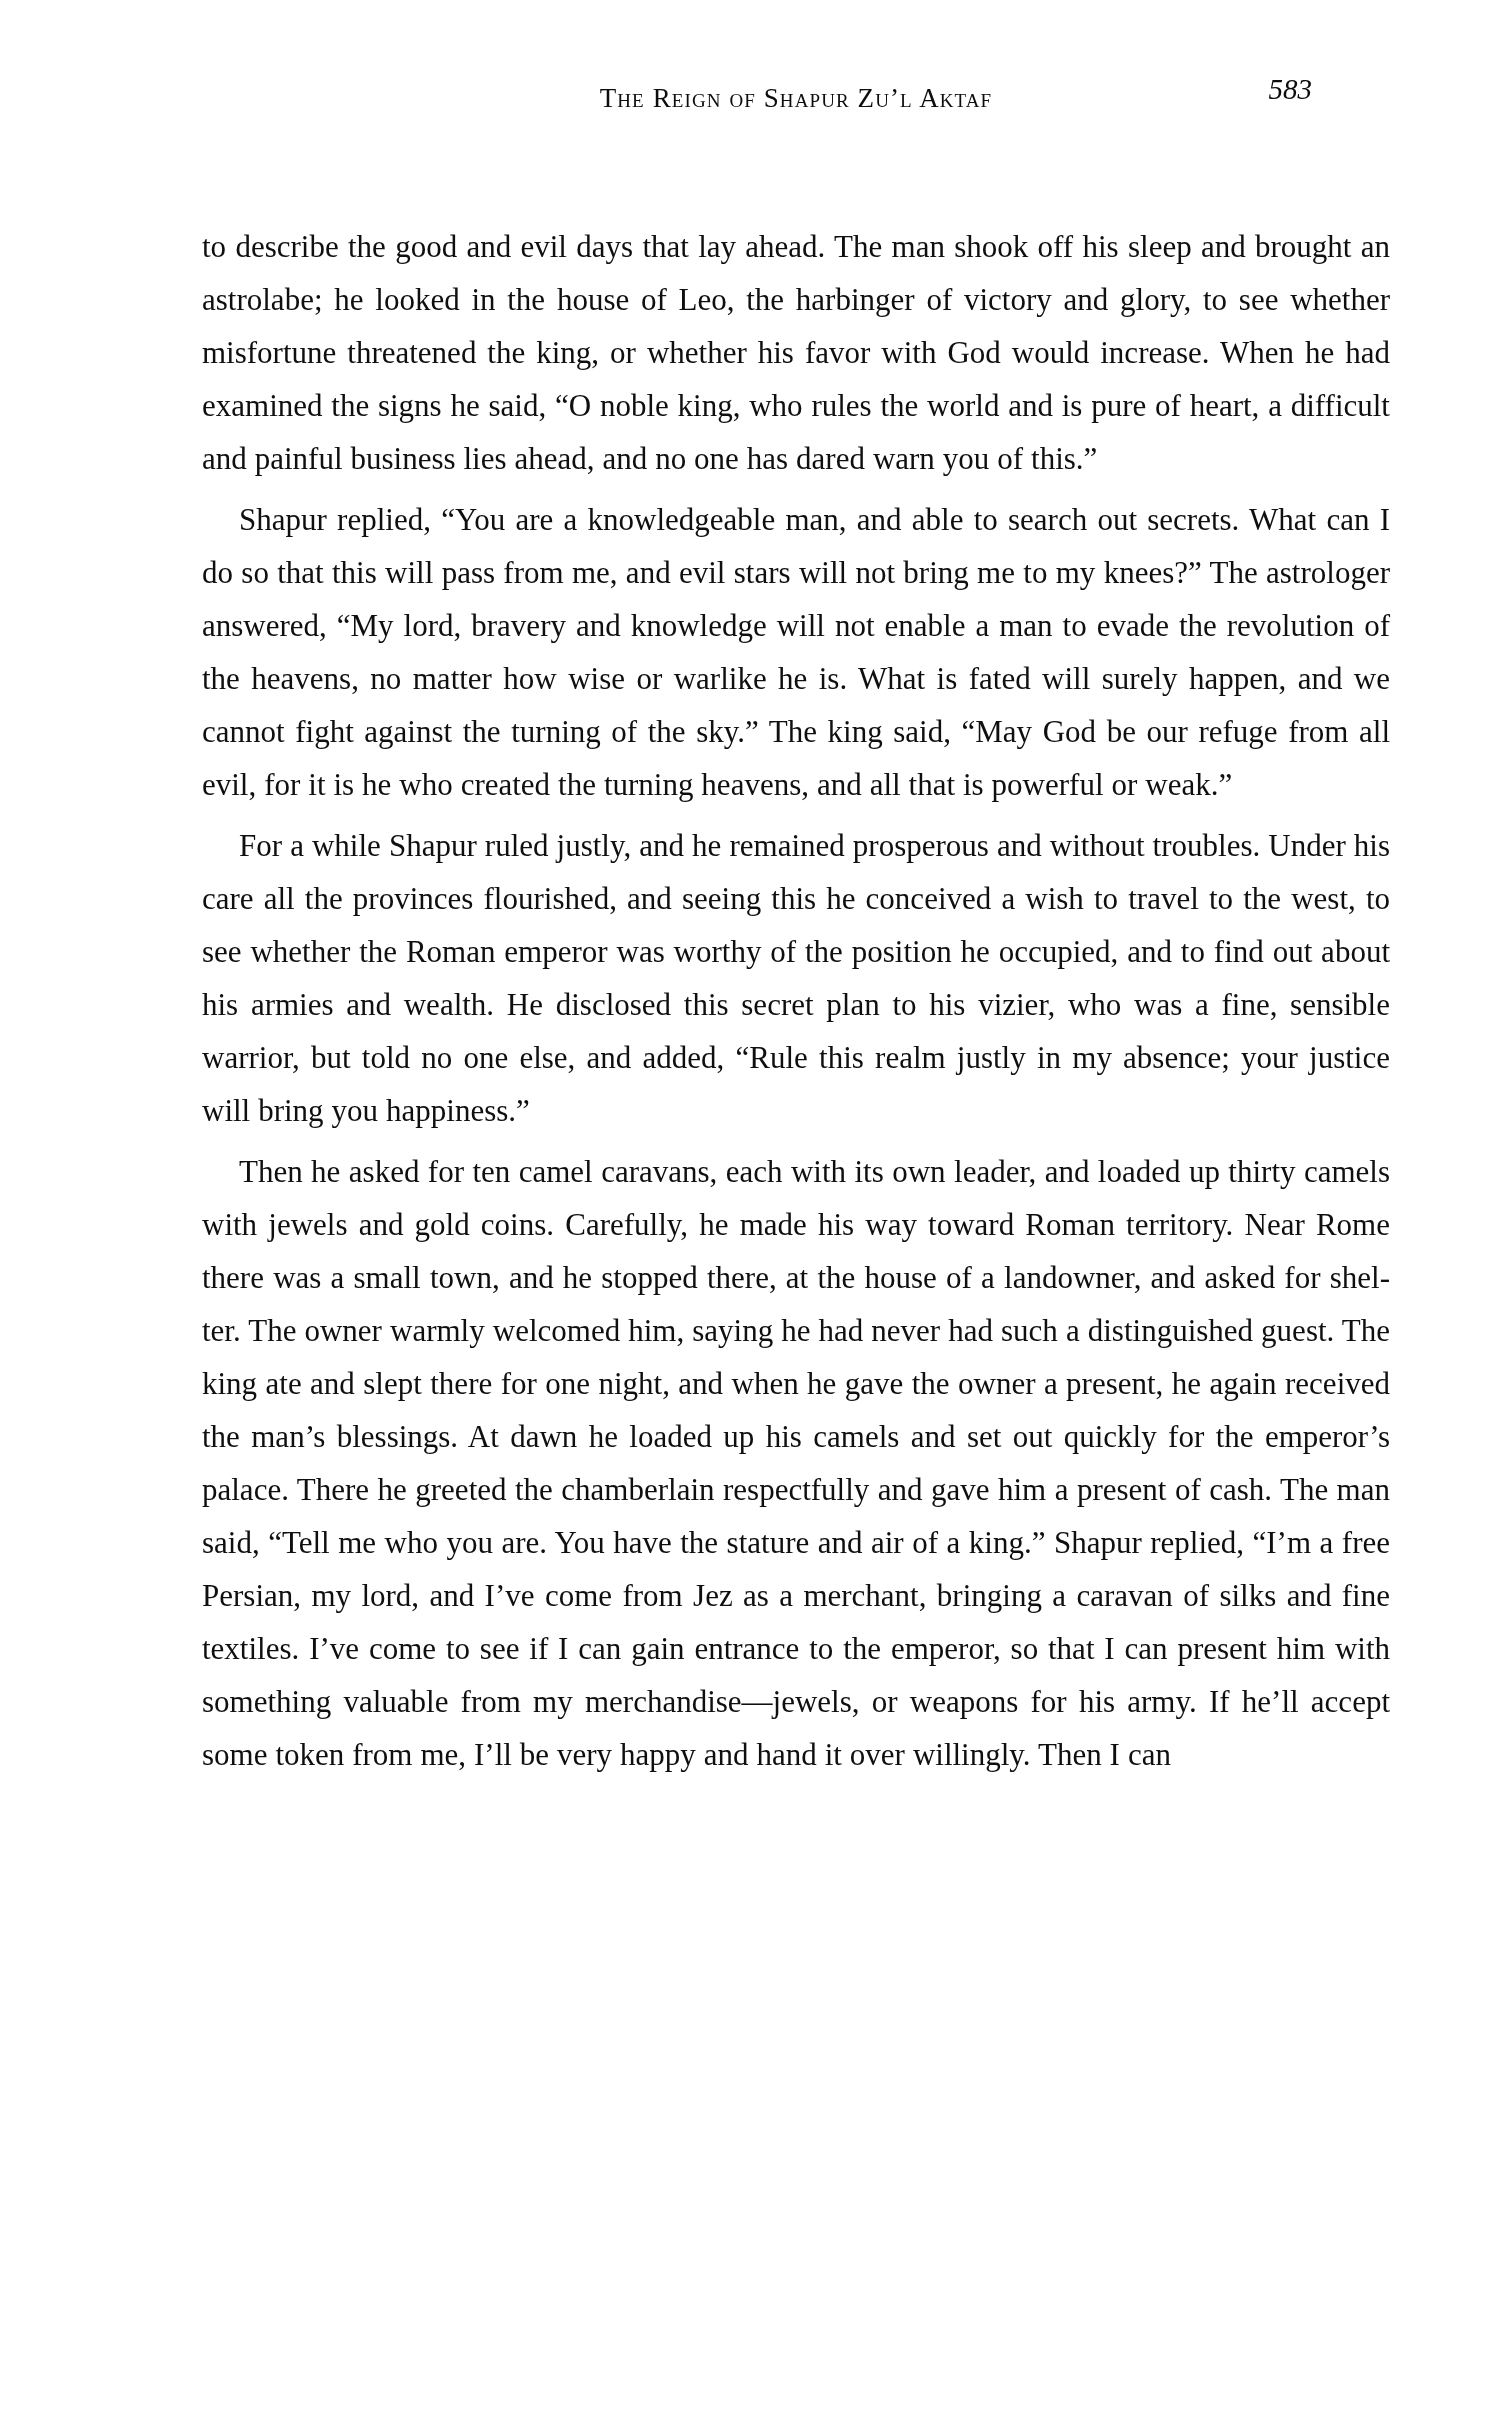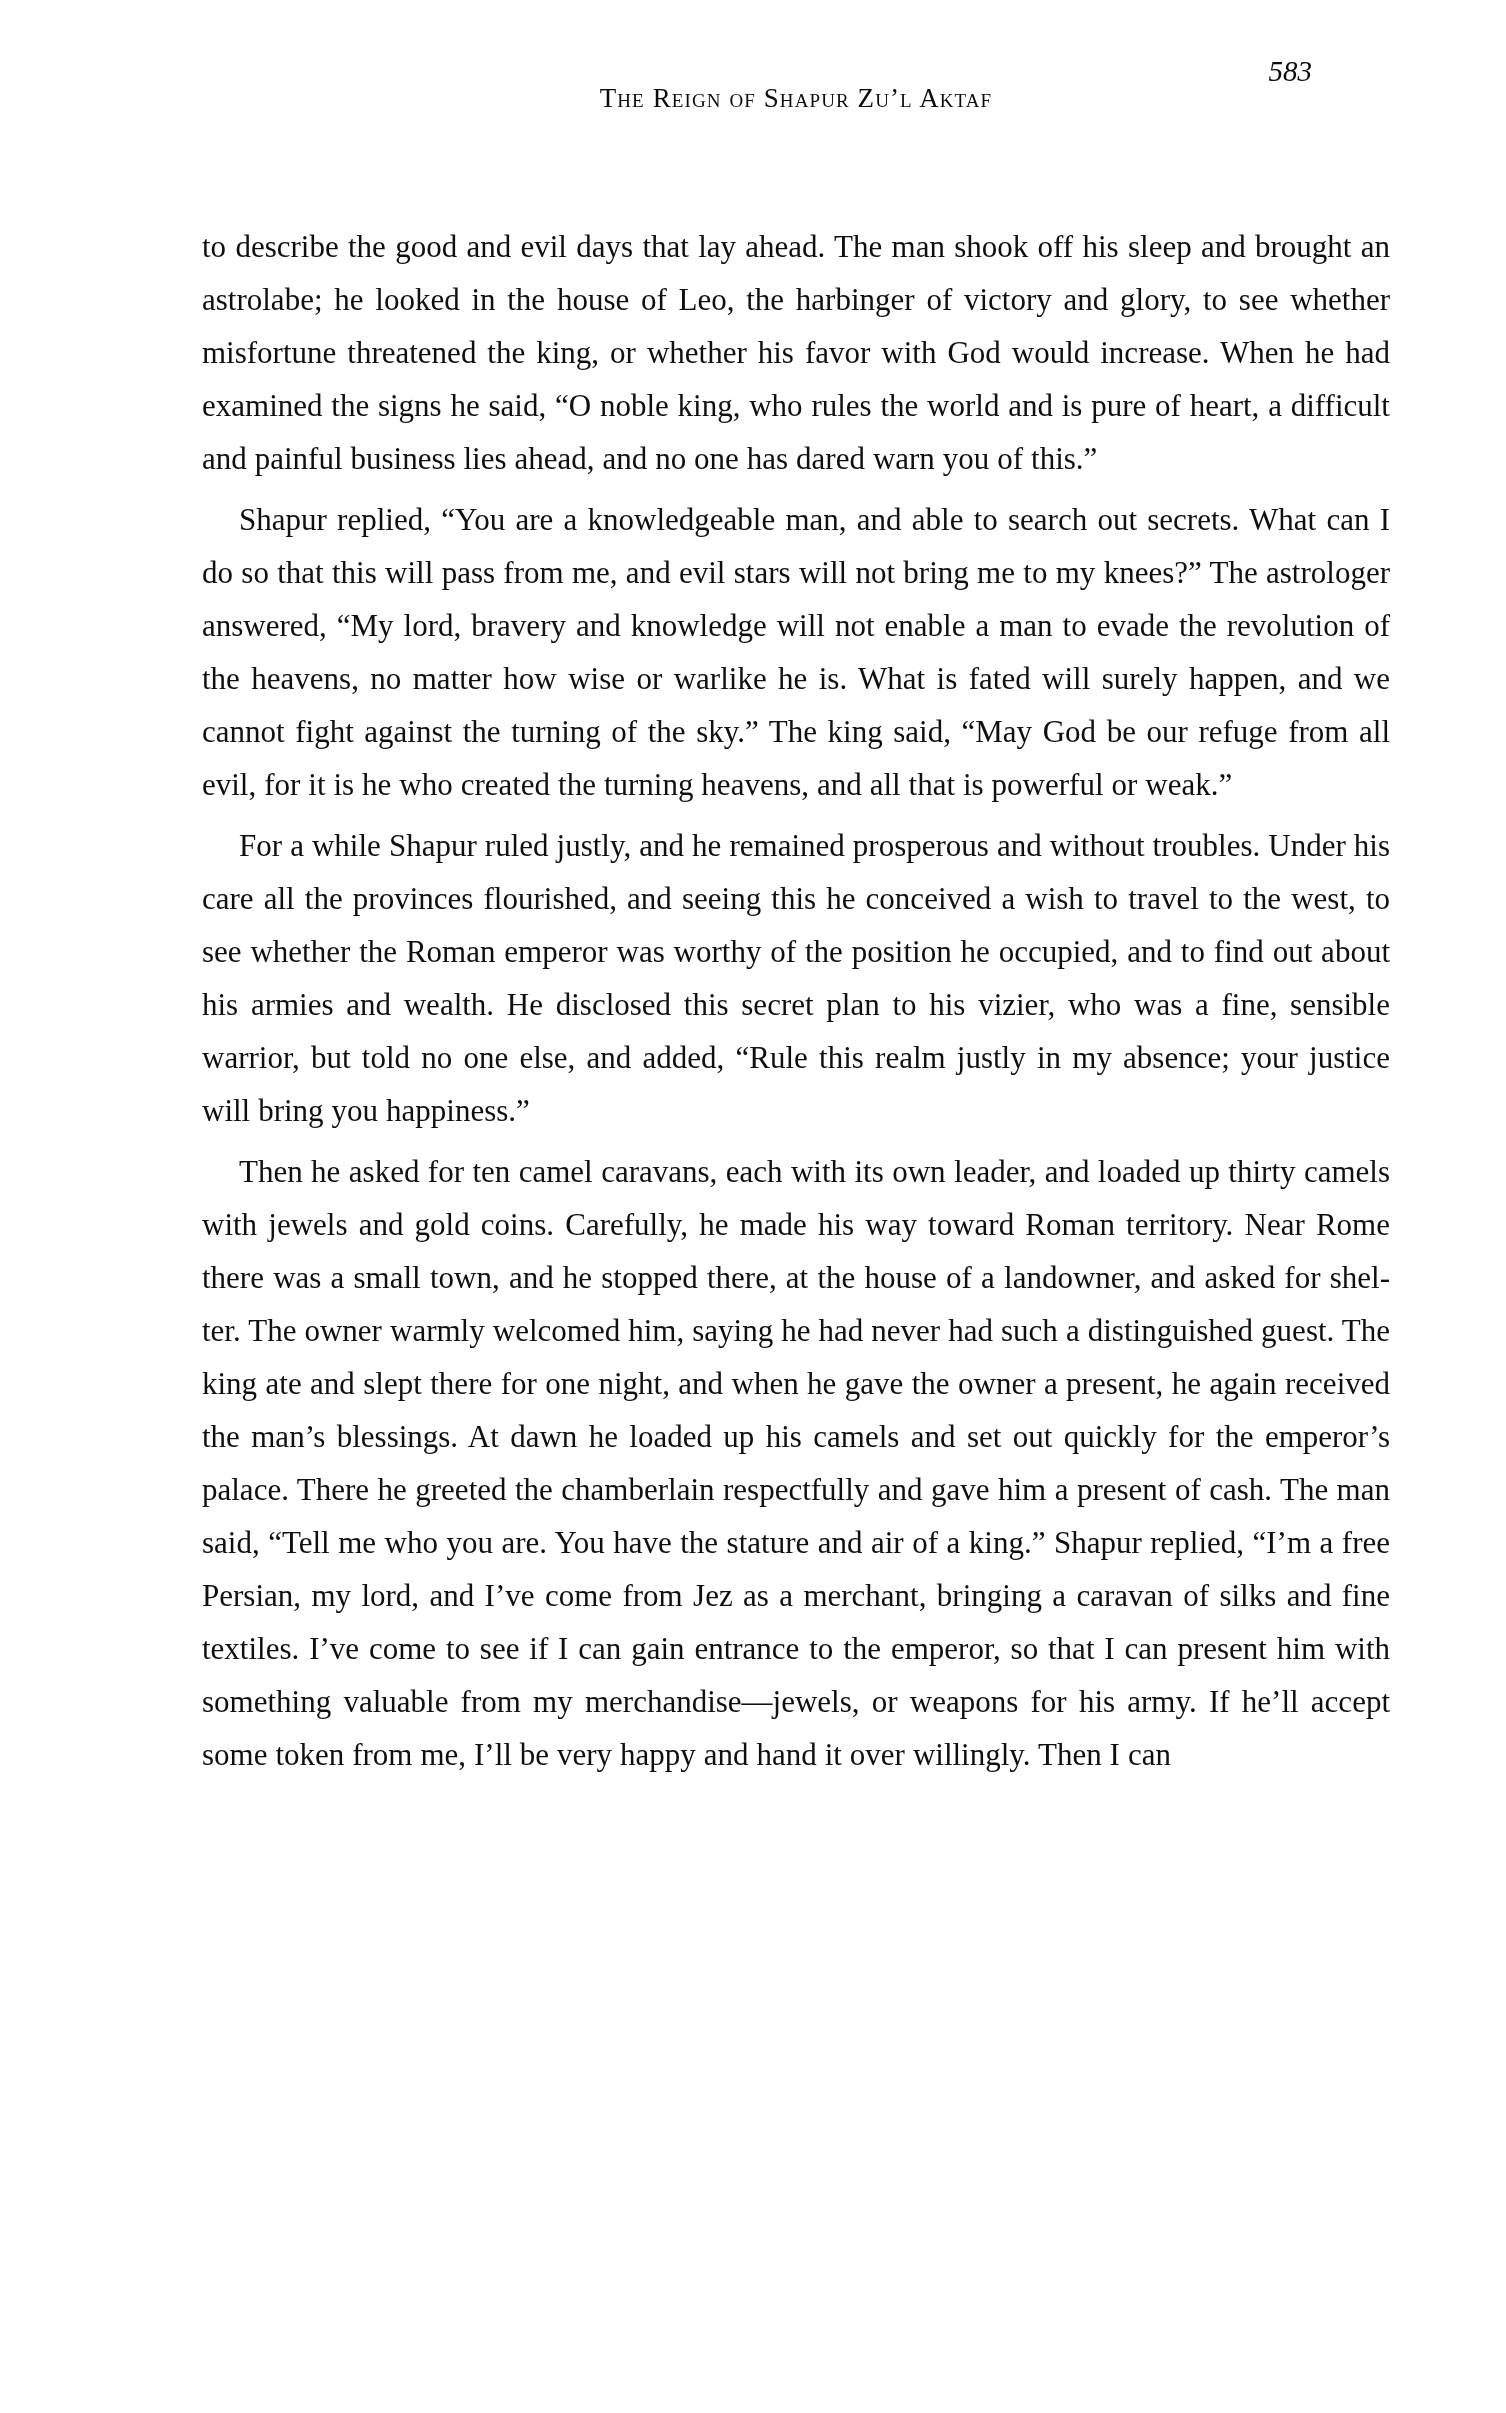--- a/index.html
+++ b/index.html
@@ -32,21 +32,21 @@
     font-size: 27px;
     font-variant: small-caps;
     letter-spacing: 1.1px;
     line-height: 1;
     white-space: nowrap;
     color: #0d0d0d;
   }
   .page-number {
     position: absolute;
     right: 194px;
-    top: 57px;
+    top: 75px;
     font-size: 29px;
     font-style: italic;
     line-height: 1;
     color: #0d0d0d;
   }
 
   
   .text-block {
     position: absolute;
     left: 194px;

